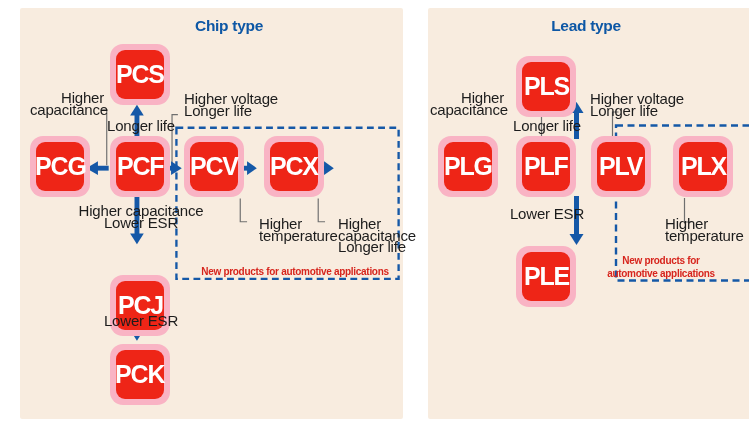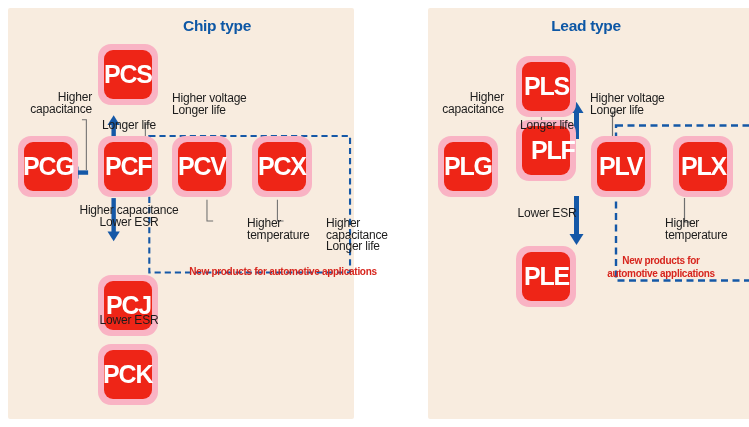--- a/index.html
+++ b/index.html
@@ -45,37 +45,37 @@
   .node::before{
     content:"";position:absolute;inset:6px;
     background:var(--node-fill);border-radius:9px;
   }
   .node-label{
     position:relative;color:var(--node-text);
     font-size:26px;font-weight:bold;letter-spacing:-1.2px;
     transform:scaleX(0.96);
   }
   .lbl{
-    position:absolute;font-size:12px;line-height:11.5px;
+    position:absolute;font-size:15px;line-height:11.5px;
     color:var(--label-text);letter-spacing:-0.2px;white-space:pre-line;
   }
   .lbl.center{transform:translateX(-50%);text-align:center;white-space:pre;}
   .lbl.right{text-align:right;}
   .note{
     position:absolute;transform:translateX(-50%);text-align:center;
     color:var(--note-red);font-weight:bold;
     font-size:10px;line-height:12.5px;letter-spacing:-0.3px;white-space:pre;
   }
 </style>
 </head>
 <body>
 
 <div class="page">
 
-  <section class="panel" style="left:8px;width:346px;">
+  <section class="panel" style="left:20px;width:383px;">
     <h2 class="panel-title" style="left:209px;">Chip type</h2>
 
     <svg class="layer" viewBox="0 0 393 411">
       <rect class="dashedbox" x="160.5" y="117.5" width="228" height="155"></rect>
       <polyline class="connector" points="84,99 89,99 89,156"></polyline>
       <polyline class="connector" points="162,104 156,104 156,155"></polyline>
       <polyline class="connector" points="226,190 226,214 233,214"></polyline>
       <polyline class="connector" points="306,190 306,214 313,214"></polyline>
       <g class="arrow">
         <line x1="120" y1="131" x2="120" y2="104"></line>
@@ -174,21 +174,21 @@
           <polygon points="111,226 125,226 118,237"></polygon>
       </g>
     </svg>
 
     <div class="node" style="left:88px;top:48px;">
       <span class="node-label">PLS</span>
       </div>
     <div class="node" style="left:10px;top:128px;">
       <span class="node-label">PLG</span>
       </div>
-    <div class="node" style="left:88px;top:112px;justify-content:flex-end;">
+    <div class="node" style="left:88px;top:128px;">
       <span class="node-label">PLF</span>
       </div>
     <div class="node" style="left:163px;top:128px;">
       <span class="node-label">PLV</span>
       </div>
     <div class="node" style="left:245px;top:128px;">
       <span class="node-label">PLX</span>
       </div>
     <div class="node" style="left:88px;top:238px;">
       <span class="node-label">PLE</span>

